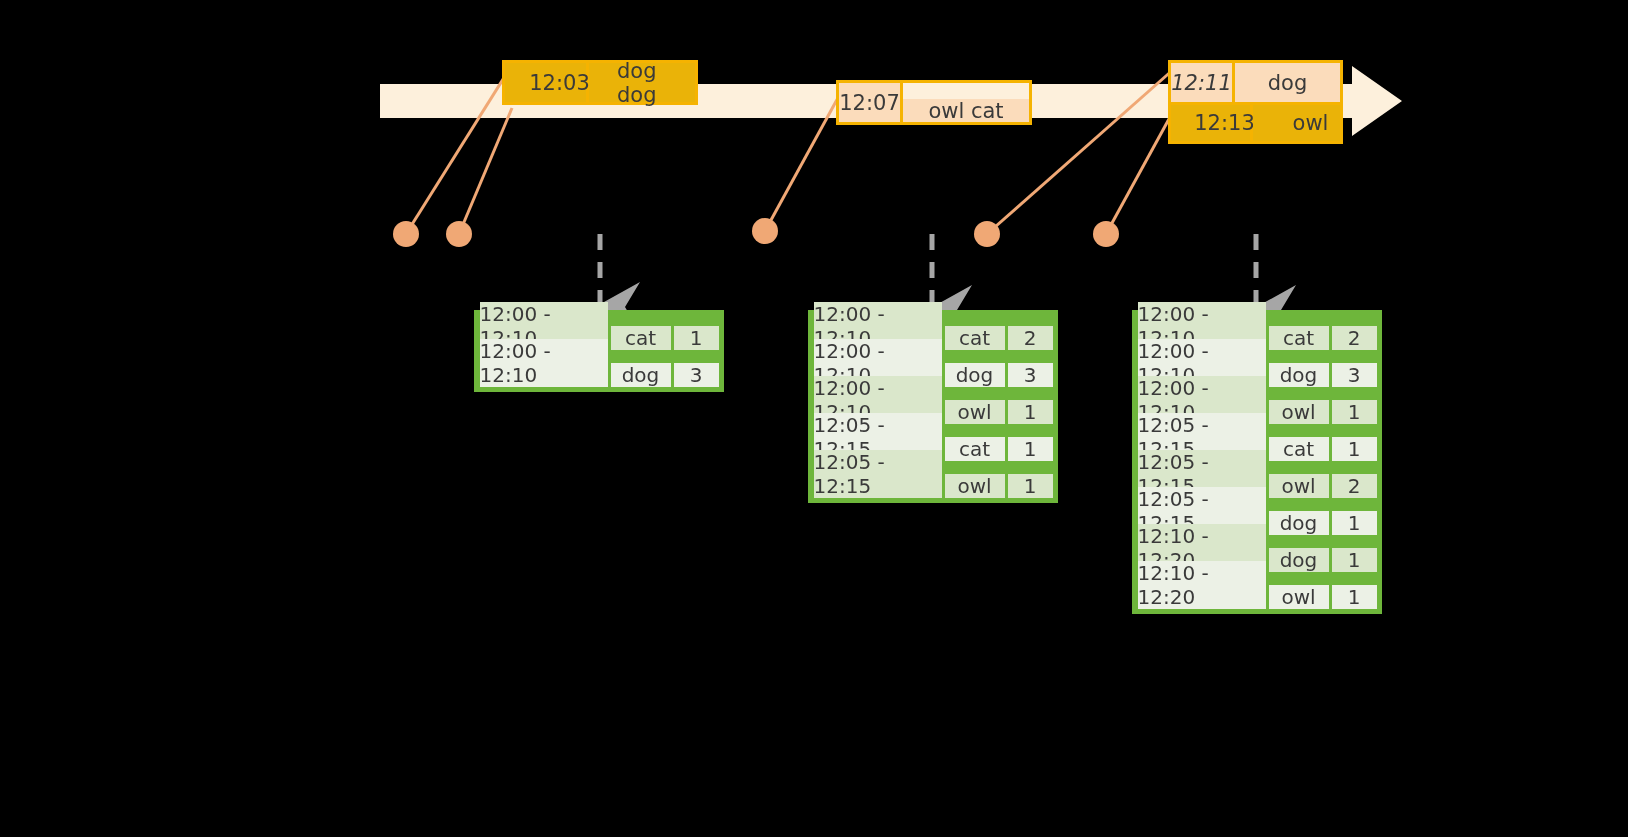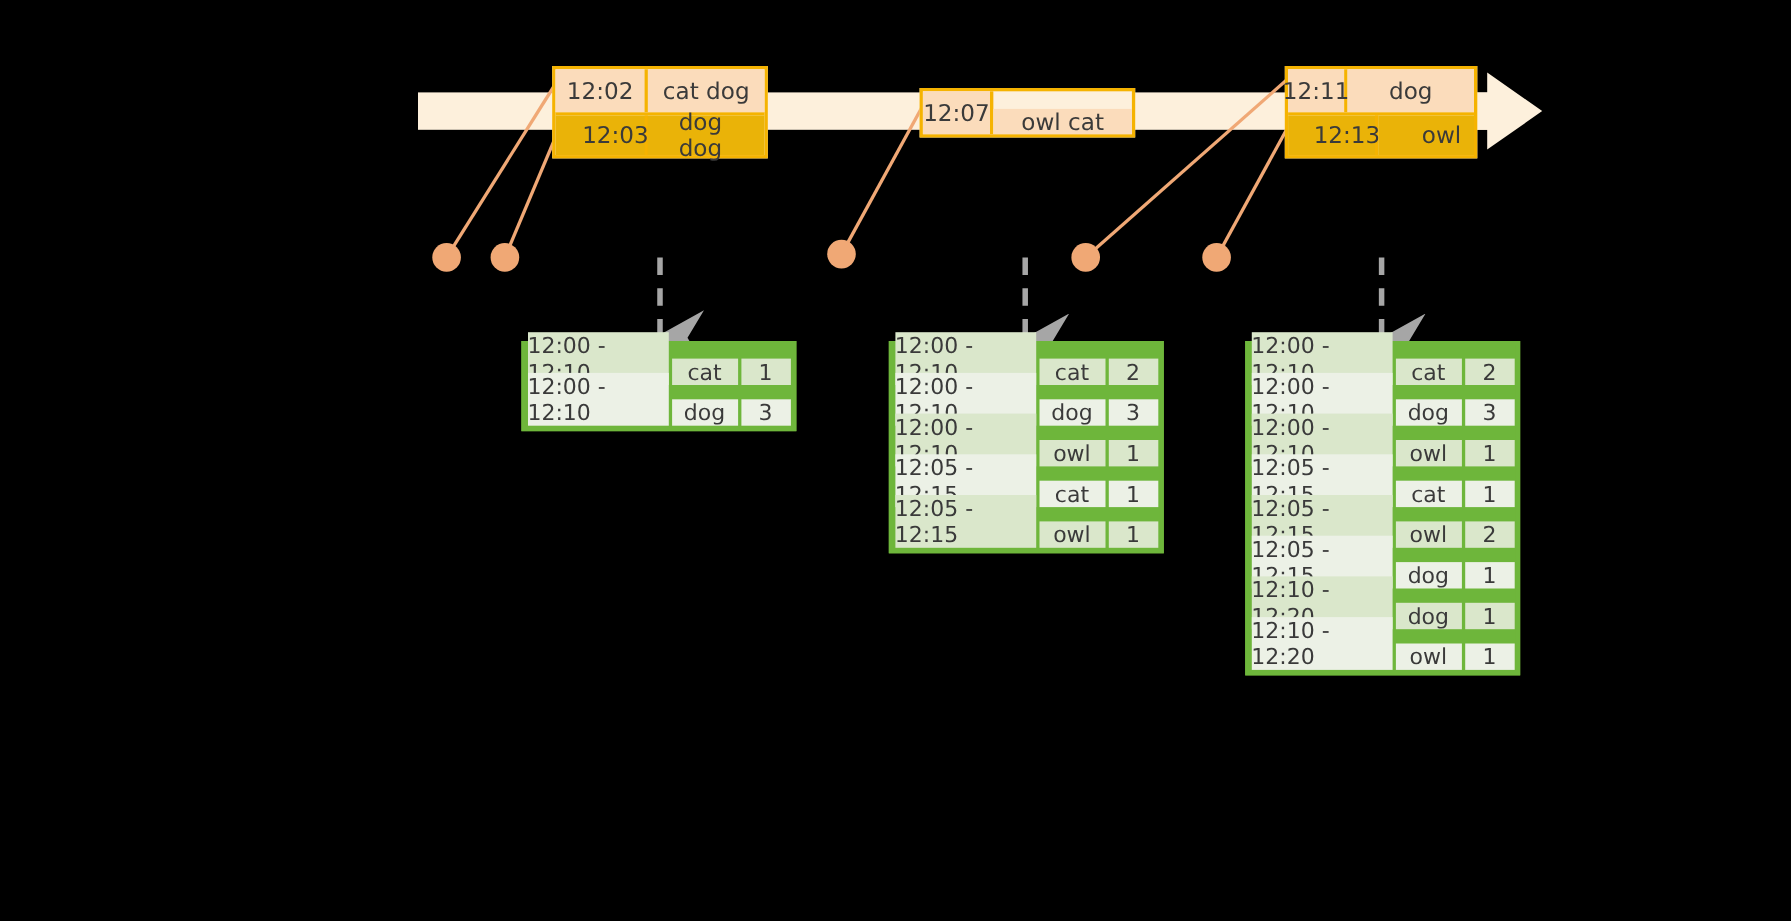--- a/index.html
+++ b/index.html
@@ -97,38 +97,34 @@
 
     <g id="downarrows">
         <line x1="600" y1="234" x2="600" y2="307" stroke="#A6A6A6" stroke-width="5" stroke-dasharray="16,12" marker-end="url(#grayhead)"></line>
         <line x1="932" y1="234" x2="932" y2="310" stroke="#A6A6A6" stroke-width="5" stroke-dasharray="16,12" marker-end="url(#grayhead)"></line>
         <line x1="1256" y1="234" x2="1256" y2="310" stroke="#A6A6A6" stroke-width="5" stroke-dasharray="16,12" marker-end="url(#grayhead)"></line>
       </g>
   </svg>
 
   <div id="evt-layer">
       <div class="evt-group" style="left: 502px; top: 60px; width: 196px;">
-        <div class="evt-row shade">
-          <div class="evt-time" style="width: 84px;">12:02</div>
-          <div class="evt-words" style="flex: 1 1 0%;">cat dog</div>
-        </div>
         <div class="evt-row plain">
           <div class="evt-time" style="width: 84px;">12:03</div>
           <div class="evt-words" style="flex: 1 1 0%;">dog dog</div>
         </div>
       </div>
       <div class="evt-group" style="left: 836px; top: 80px; width: 196px;">
         <div class="evt-row shade">
           <div class="evt-time" style="width: 64px; text-align: center;">12:07</div>
           <div class="evt-words" style="flex: 1 1 0%; margin-top: 16px;">owl cat</div>
         </div>
       </div>
       <div class="evt-group" style="left: 1168px; top: 60px; width: 175px;">
         <div class="evt-row shade">
-          <div class="evt-time" style="width: 54px;">12:11</div>
+          <div class="evt-time" style="width: 64px; font-style: italic;">12:11</div>
           <div class="evt-words" style="flex: 1 1 0%;">dog</div>
         </div>
         <div class="evt-row plain">
           <div class="evt-time" style="width: 82px;">12:13</div>
           <div class="evt-words" style="flex: 1 1 0%;">owl</div>
         </div>
       </div>
     </div>
   <div id="tbl-layer">
       <div class="rtable" style="left: 474px; top: 310px; width: 250px;">

